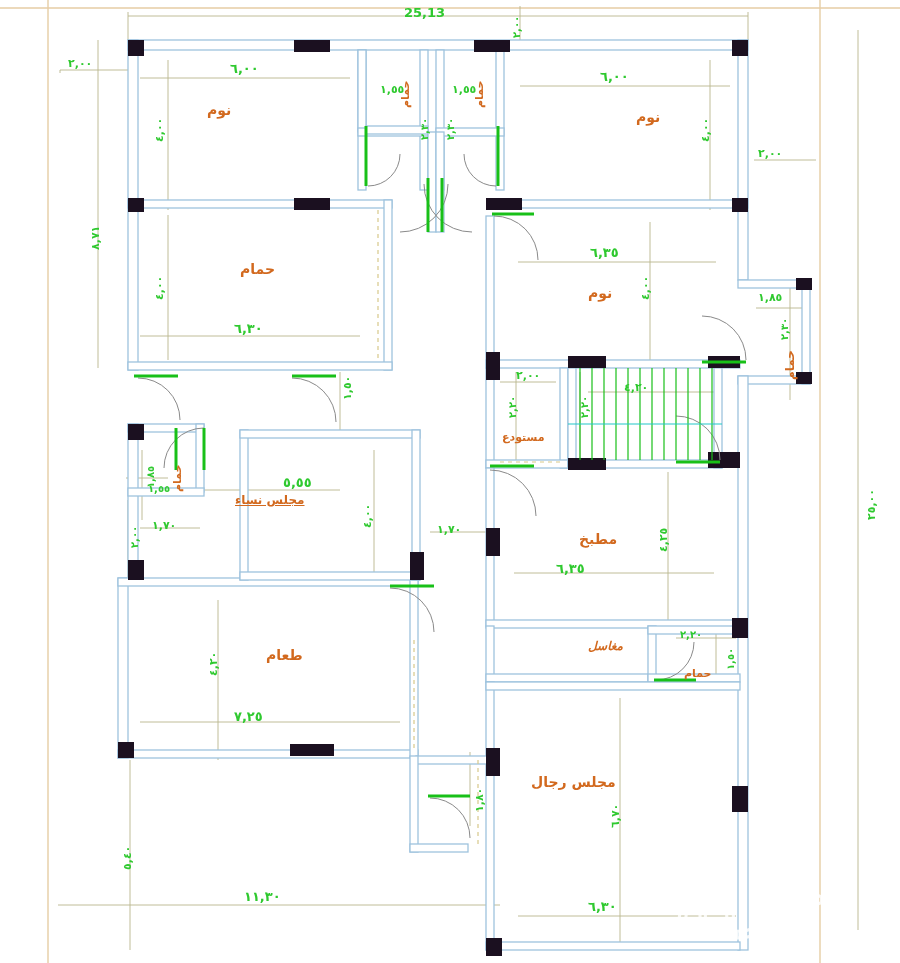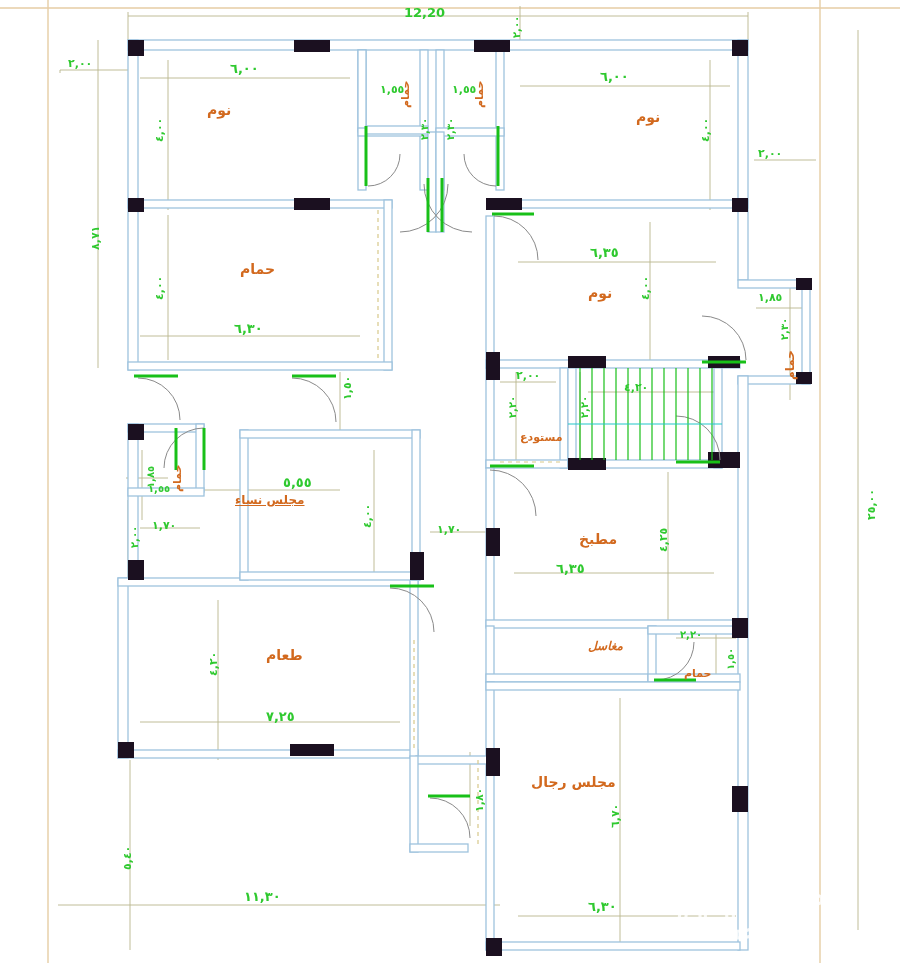--- a/index.html
+++ b/index.html
@@ -248,21 +248,21 @@
       <line x1="500" y1="462" x2="562" y2="462"></line>
       <line x1="414" y1="640" x2="414" y2="752"></line>
       <line x1="478" y1="760" x2="478" y2="844"></line>
     </g>
 
     <g opacity="0.85">
       <text x="672" y="920" font-size="74" font-family="DejaVu Sans, sans-serif" fill="none" stroke="#ffffff" stroke-width="3">حراج</text>
     </g>
   </svg>
 
-  <div class="lbl dim" style="left:404px;top:6px;">12,20</div>
+  <div class="lbl dim" style="left:404px;top:6px;">25,13</div>
   <div class="lbl dim sm rot" style="left:866px;top:520px;">٢٥,٠٠</div>
   <div class="lbl dim sm rot" style="left:90px;top:250px;">٨,٧١</div>
   <div class="lbl dim" style="left:244px;top:890px;">١١,٣٠</div>
   <div class="lbl dim sm rot" style="left:122px;top:870px;">٥,٤٠</div>
   <div class="lbl dim sm" style="left:68px;top:58px;">٢,٠٠</div>
   <div class="lbl dim sm" style="left:758px;top:148px;">٢,٠٠</div>
   <div class="lbl dim xs rot" style="left:512px;top:38px;">٢,٠٠</div>
 
   <div class="lbl room-name" style="left:207px;top:103px;">نوم</div>
   <div class="lbl dim" style="left:230px;top:62px;">٦,٠٠</div>
@@ -285,21 +285,21 @@
   <div class="lbl dim sm rot" style="left:154px;top:300px;">٤,٠٠</div>
 
   <div class="lbl room-name" style="left:588px;top:286px;">نوم</div>
   <div class="lbl dim" style="left:590px;top:246px;">٦,٣٥</div>
   <div class="lbl dim sm rot" style="left:640px;top:300px;">٤,٠٠</div>
 
   <div class="lbl room-name sm rot" style="left:784px;top:380px;">حمام</div>
   <div class="lbl dim sm" style="left:758px;top:292px;">١,٨٥</div>
   <div class="lbl dim xs rot" style="left:780px;top:340px;">٢,٣٠</div>
 
-  <div class="lbl room-name xs" style="left:520px;top:432px;">مستودع</div>
+  <div class="lbl room-name xs" style="left:502px;top:432px;">مستودع</div>
   <div class="lbl dim sm" style="left:516px;top:370px;">٢,٠٠</div>
   <div class="lbl dim xs rot" style="left:508px;top:418px;">٢,٢٠</div>
 
   <div class="lbl dim sm" style="left:624px;top:382px;">٤,٢٠</div>
   <div class="lbl dim xs rot" style="left:580px;top:418px;">٢,٢٠</div>
 
   <div class="lbl room-name xs rot" style="left:172px;top:492px;">حمام</div>
   <div class="lbl dim xs" style="left:148px;top:484px;">١,٥٥</div>
   <div class="lbl dim xs rot" style="left:146px;top:488px;">١,٨٥</div>
 
@@ -311,21 +311,21 @@
 
   <div class="lbl room-name sm" style="left:235px;top:494px;text-decoration:underline;">مجلس نساء</div>
   <div class="lbl dim" style="left:283px;top:476px;">٥,٥٥</div>
   <div class="lbl dim sm rot" style="left:362px;top:528px;">٤,٠٠</div>
 
   <div class="lbl room-name" style="left:567px;top:532px;margin-left:12px;">مطبخ</div>
   <div class="lbl dim" style="left:556px;top:562px;">٦,٣٥</div>
   <div class="lbl dim sm rot" style="left:658px;top:552px;">٤,٢٥</div>
 
   <div class="lbl room-name" style="left:266px;top:648px;">طعام</div>
-  <div class="lbl dim" style="left:266px;top:710px;">٧,٢٥</div>
+  <div class="lbl dim" style="left:234px;top:710px;">٧,٢٥</div>
   <div class="lbl dim sm rot" style="left:208px;top:676px;">٤,٢٠</div>
 
   <div class="lbl room-name sm" style="left:588px;top:640px;font-style:italic;">مغاسل</div>
 
   <div class="lbl room-name xs" style="left:684px;top:668px;">حمام</div>
   <div class="lbl dim xs" style="left:680px;top:630px;">٢,٢٠</div>
   <div class="lbl dim xs rot" style="left:726px;top:670px;">١,٥٠</div>
 
   <div class="lbl room-name" style="left:531px;top:775px;">مجلس رجال</div>
   <div class="lbl dim" style="left:588px;top:900px;">٦,٣٠</div>

